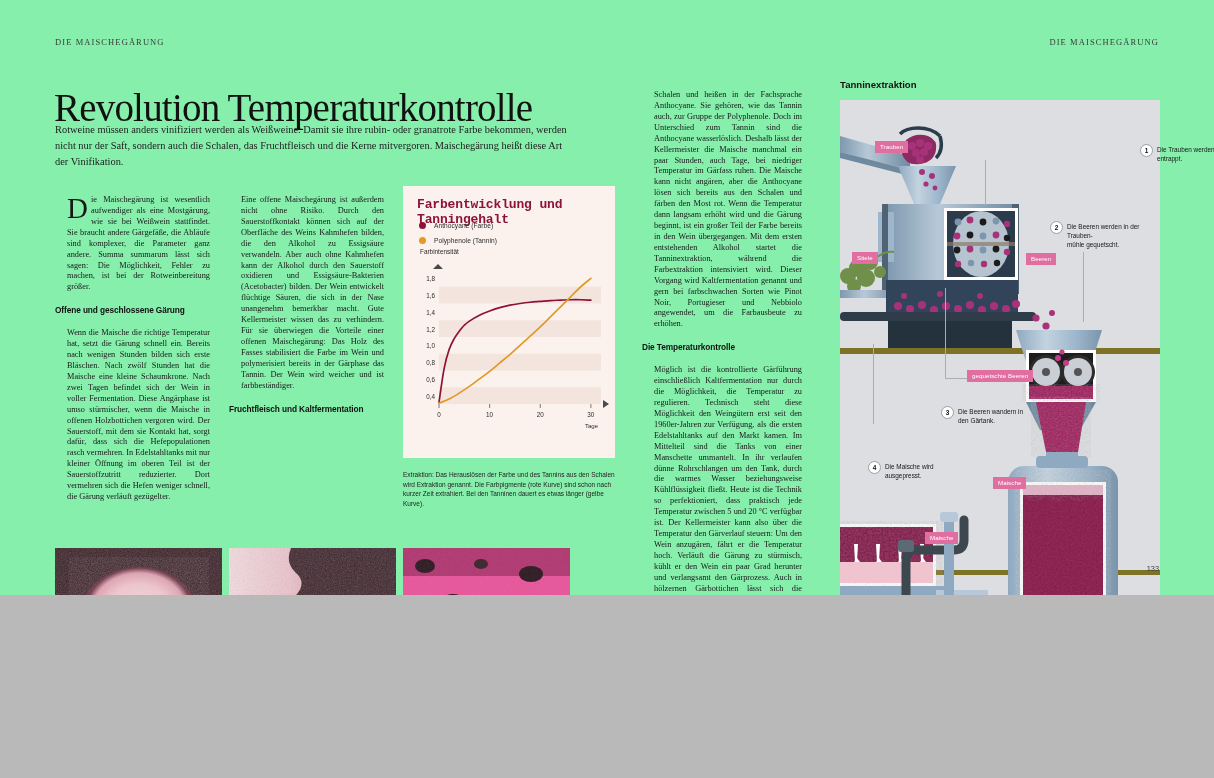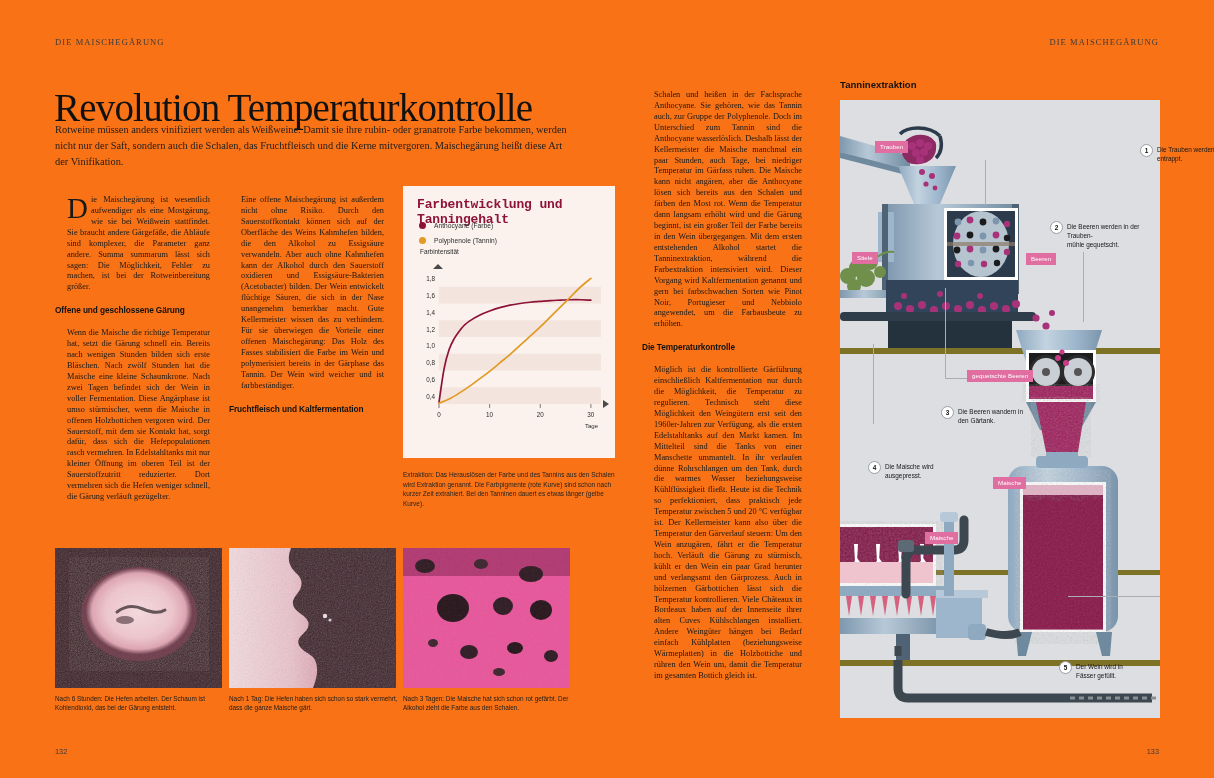--- a/index.html
+++ b/index.html
@@ -3,22 +3,22 @@
 <meta charset="utf-8">
 <style>
   html, body {
     margin: 0;
     padding: 0;
     background: #b9b9b9;
   }
   .spread {
     position: relative;
     width: 1214px;
-    height: 778px;
-    background: #f97316;
+    height: 595px;
+    background: #86efac;
     overflow: hidden;
     font-family: "Liberation Serif", serif;
     color: #1a1a1a;
   }
 
   
   .runhead {
     position: absolute;
     top: 37px;
     font-family: "Liberation Serif", serif;

